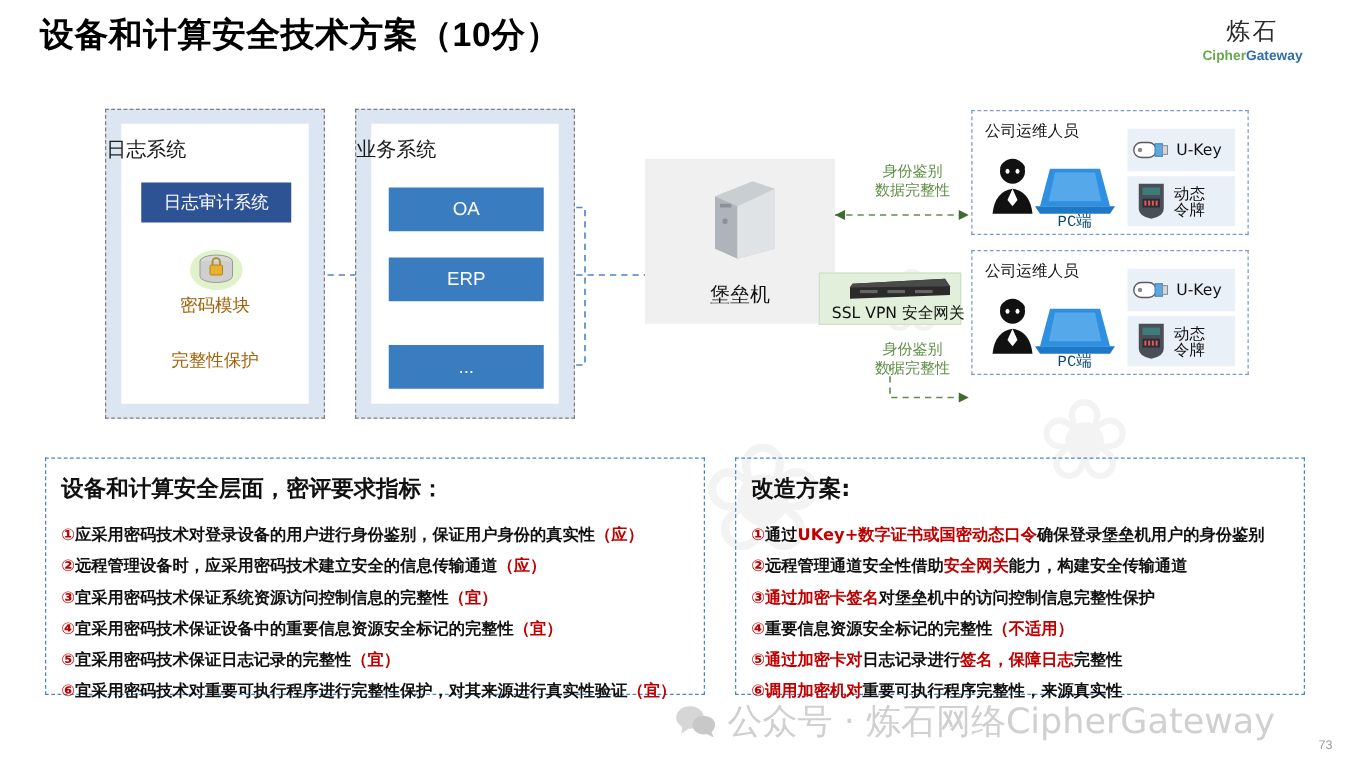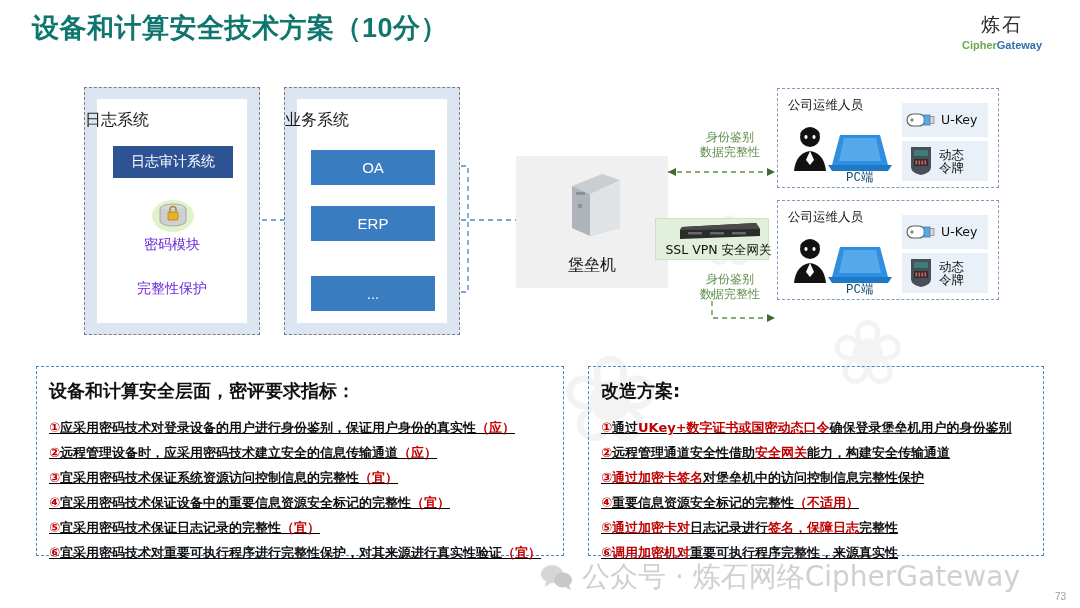--- a/index.html
+++ b/index.html
@@ -13,21 +13,21 @@
 
   
   .wm-flower {
     position: absolute; color: #f3f3f3; font-size: 120px; font-weight: bold;
     user-select: none; pointer-events: none; z-index: 0;
   }
 
   
   #page-title {
     position: absolute; left: 32px; top: 10px;
-    font-size: 27px; font-weight: bold; color: #0f766e;
+    font-size: 27px; font-weight: bold; color: #000000;
     letter-spacing: .5px; z-index: 5;
   }
   #brand-logo {
     position: absolute; right: 18px; top: 12px; width: 120px; text-align: center; z-index: 5;
   }
   #brand-logo .cn {
     font-size: 19px; font-weight: normal; color: #2b2b2b; letter-spacing: 2px;
     font-family: "DejaVu Sans", sans-serif;
     text-align: center;
   }
@@ -52,29 +52,29 @@
     position: absolute; background: #2e5395; color: #ffffff;
     display: flex; align-items: center; justify-content: center;
     font-size: 14px; font-family: "DejaVu Sans", sans-serif;
   }
   .blue-box {
     position: absolute; background: #3a7cc0; color: #ffffff;
     display: flex; align-items: center; justify-content: center;
     font-size: 15px;
   }
   .lbl-cn {
-    position: absolute; text-align: center; font-size: 14px; color: #6d28d9;
+    position: absolute; text-align: center; font-size: 14px; color: #a16207;
     font-family: Liberation Mono, monospace;
   }
 
   
   .crypto-ico { position: absolute; width: 46px; height: 36px; }
 
   
-  #bastion-panel { position: absolute; background: #f0f0f0; margin-top: 29px; }
+  #bastion-panel { position: absolute; background: #f0f0f0; }
   #bastion-label {
     position: absolute; width: 100%; text-align: center; bottom: 12px;
     font-size: 16px; color: #111; font-family: "DejaVu Sans", sans-serif;
   }
 
   
   #sslvpn-box {
     position: absolute; background: #e2efda; border: 1px solid #cfe0c4;
     display: flex; flex-direction: column; align-items: center; justify-content: flex-start;
   }
@@ -109,21 +109,21 @@
   }
 
   
   .txtbox {
     position: absolute; border: 1.4px dashed #4a86c8; background: transparent; z-index: 4;
   }
   .txtbox h3 {
     font-size: 18px; font-weight: bold; color: #111; margin: 12px 0 9px 12px;
     font-family: "DejaVu Sans", sans-serif;
   }
-  .txtbox ol { list-style: none; margin: 16px 0 0 12px; text-decoration: underline; }
+  .txtbox ol { list-style: none; margin: 16px 0 0 12px; }
   .txtbox li {
     font-size: 13px; color: #111; margin-bottom: 7px; white-space: nowrap;
     font-family: "DejaVu Sans", sans-serif; font-weight: bold;
   }
   .num { color: #c00000; font-weight: bold; }
   .red { color: #c00000; }
 
   
   #footer-wm {
     position: absolute; left: 540px; bottom: 12px; z-index: 6;

